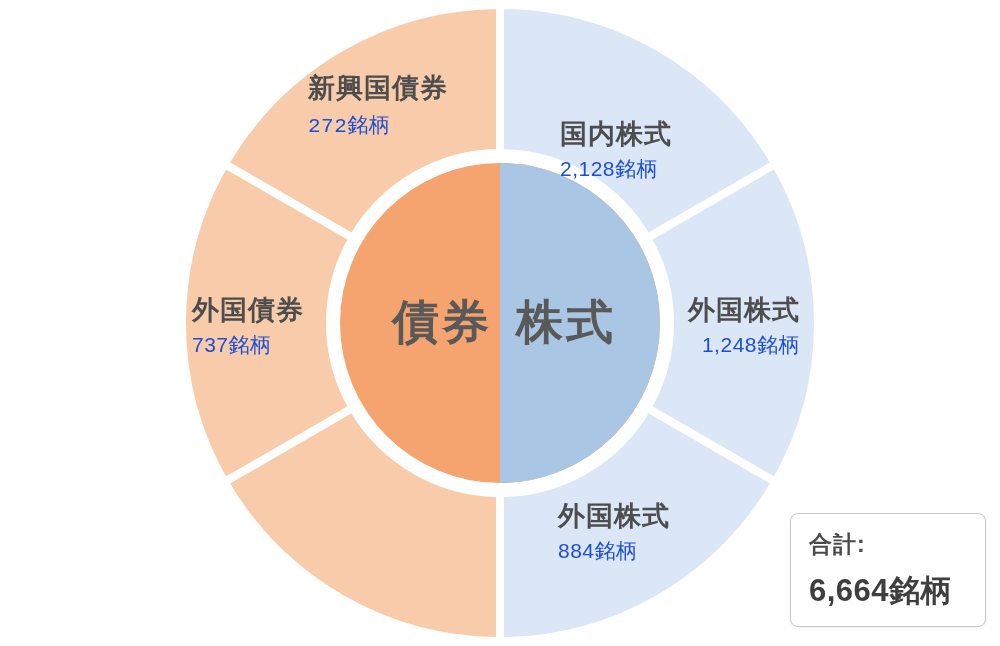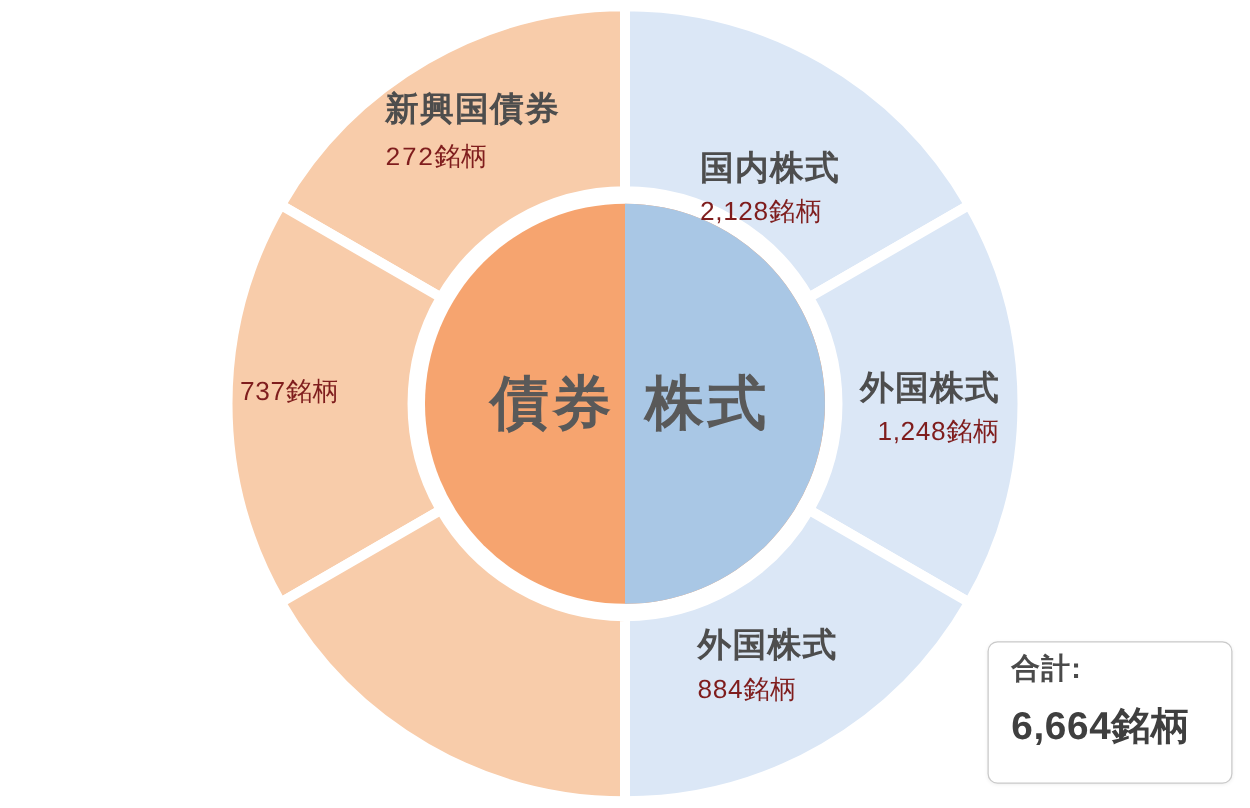--- a/index.html
+++ b/index.html
@@ -19,21 +19,21 @@
     display: block;
     font-size: 27px;
     font-weight: bold;
     color: #4d4d4d;
     line-height: 1.2;
     letter-spacing: 1px;
   }
   .seg-label .c {
     display: block;
     font-size: 21px;
-    color: #7f1d1d;
+    color: #1d4ed8;
     margin-top: 5px;
     letter-spacing: 0.5px;
   }
 
   .center-label {
     position: absolute;
     top: 294px;
     width: 140px;
     text-align: right;
     font-size: 47px;
@@ -46,21 +46,21 @@
   .center-label.stocks { left: 476px; }
 
   .total-box {
     position: absolute;
     left: 790px; top: 513px;
     width: 196px; height: 114px;
     box-sizing: border-box;
     background: #ffffff;
     border: 1px solid #c9c9c9;
     border-radius: 8px;
-    padding: 5px 18px;
+    padding: 15px 18px;
     box-shadow: 0 1px 3px rgba(0,0,0,0.06);
   }
   .total-box .total-label {
     font-size: 23px;
     font-weight: bold;
     color: #4a4a4a;
     letter-spacing: 1px;
   }
   .total-box .total-value {
     font-size: 31px;
@@ -95,20 +95,21 @@
     <span class="t">新興国債券</span>
     <span class="c">272銘柄</span>
   </div>
 
   <div class="seg-label" style="left:560px; top:74px;margin-top:44px;">
     <span class="t">国内株式</span>
     <span class="c">2,128銘柄</span>
   </div>
 
   <div class="seg-label" style="left:192px; top:294px;">
+    <span class="t">外国債券</span>
     <span class="c">737銘柄</span>
   </div>
 
   <div class="seg-label" style="left:688px; top:294px;text-align:right;">
     <span class="t">外国株式</span>
     <span class="c">1,248銘柄</span>
   </div>
 
 
   <div class="seg-label" style="left:558px; top:500px;">

